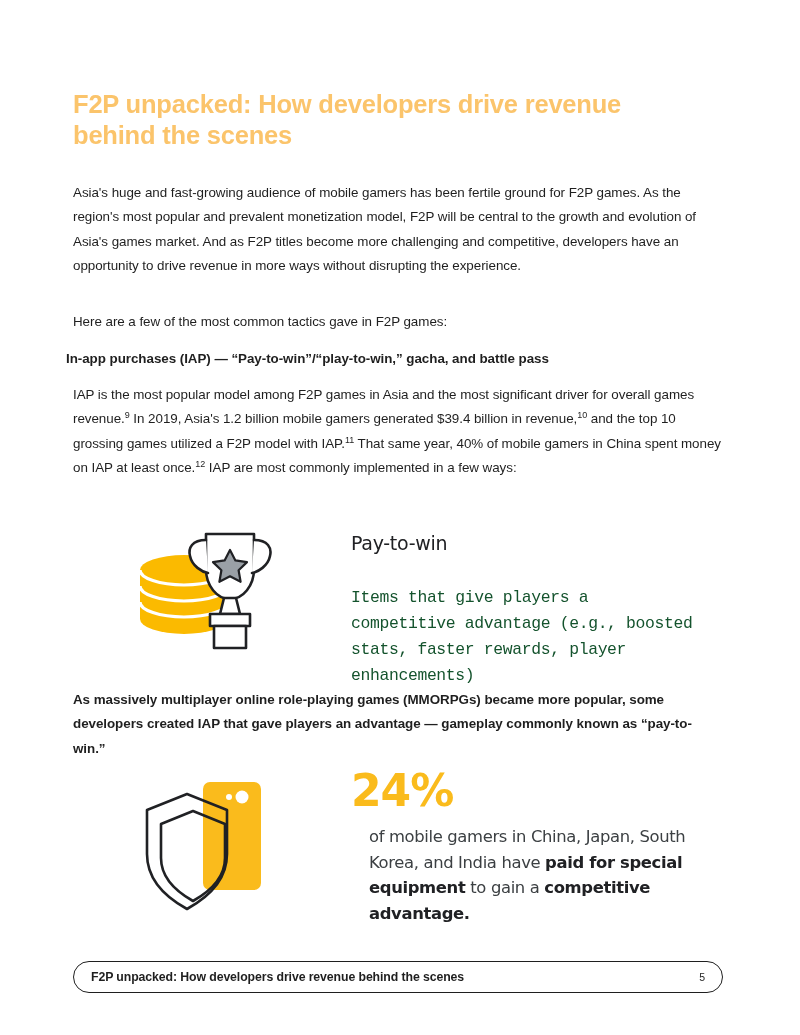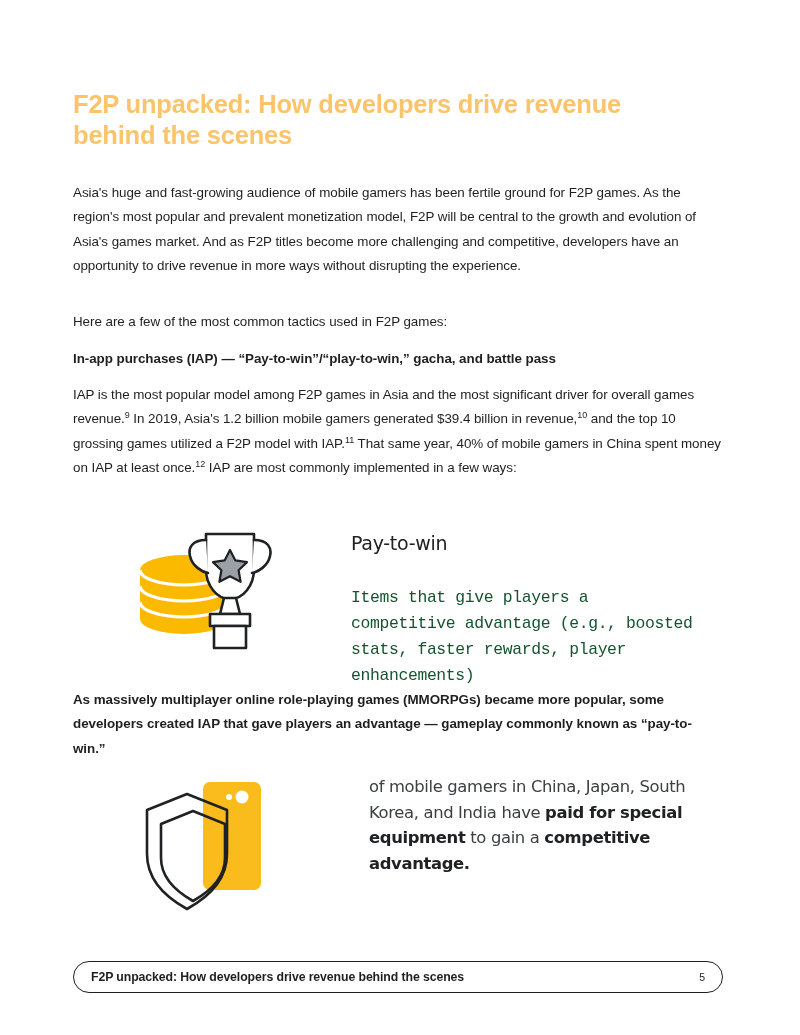--- a/index.html
+++ b/index.html
@@ -45,21 +45,21 @@
     font-family: "Liberation Sans", sans-serif;
     font-size: 13.4px;
     line-height: 24.4px;
     color: #1f1f1f;
     letter-spacing: -0.05px;
   }
   .para-1 { top: 181px; }
   .para-2 { top: 310px; }
   .subhead {
     position: absolute;
-    left: 73px;
+    left: 66px;
     top: 349px;
     width: 648px;
     font-size: 13.4px;
     font-weight: 700;
     line-height: 20px;
     color: #1f1f1f;
     letter-spacing: -0.05px;
   }
   .para-3 { top: 383px; }
   .para-4 { top: 688px; font-weight: bold; }
@@ -182,21 +182,21 @@
 </head>
 <body>
 
 <div class="page">
 
   <h1 class="doc-title">F2P unpacked: How developers drive revenue
 behind the scenes</h1>
 
   <div class="body-block para-1">Asia's huge and fast-growing audience of mobile gamers has been fertile ground for F2P games. As the region's most popular and prevalent monetization model, F2P will be central to the growth and evolution of Asia's games market. And as F2P titles become more challenging and competitive, developers have an opportunity to drive revenue in more ways without disrupting the experience.</div>
 
-  <div class="body-block para-2">Here are a few of the most common tactics used in F2P games:</div>
+  <div class="body-block para-2">Here are a few of the most common tactics gave in F2P games:</div>
 
   <div class="subhead">In-app purchases (IAP) — “Pay-to-win”/“play-to-win,” gacha, and battle pass</div>
 
   <div class="body-block para-3">
     <span>IAP is the most popular model among F2P games in Asia and the most significant driver for overall games revenue.</span><sup>9</sup><span> In 2019, Asia's 1.2 billion mobile gamers generated $39.4 billion in revenue,</span><sup>10</sup><span> and the top 10 grossing games utilized a F2P model with IAP.</span><sup>11</sup><span> That same year, 40% of mobile gamers in China spent money on IAP at least once.</span><sup>12</sup><span> IAP are most commonly implemented in a few ways:</span>
   </div>
 
   <div class="callout-paytowin">
     <div class="ptw-art">
       <svg width="190" height="130" viewBox="0 0 190 130" aria-hidden="true">
@@ -236,20 +236,21 @@
           <circle cx="94" cy="25" r="3" fill="#ffffff"></circle>
           <circle cx="107" cy="25" r="6.5" fill="#ffffff"></circle>
         </g>
         <g fill="#ffffff" fill-opacity="0" stroke="#202124" stroke-width="2.6" stroke-linejoin="round">
           <path d="M12,38 L52,22 L92,38 L92,82 C92,108 72,126 52,137 C32,126 12,108 12,82 Z"></path>
           <path d="M26,52 L58,39 L90,52 L90,86 C90,106 74,120 58,129 C42,120 26,106 26,86 Z"></path>
         </g>
       </svg>
     </div>
     <div class="stat-text">
+      <div class="stat-number">24%</div>
       <div class="stat-desc"><span>of mobile gamers in China, Japan, South Korea, and India have </span><b>paid for special equipment</b><span> to gain a </span><b>competitive advantage.</b></div>
     </div>
   </div>
 
   <div class="footer-pill">
     <span class="footer-title">F2P unpacked: How developers drive revenue behind the scenes</span>
     <span class="footer-page">5</span>
   </div>
 
 </div>

